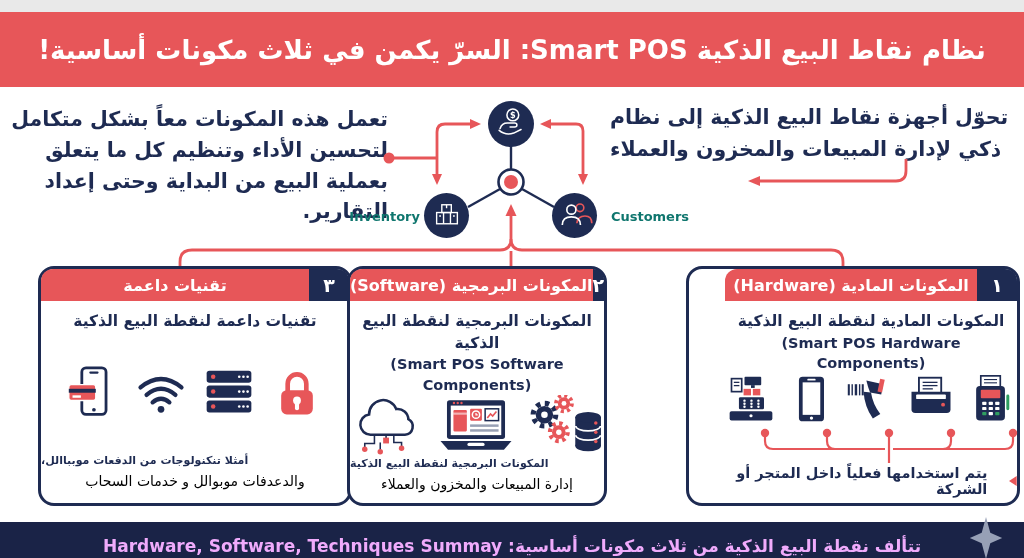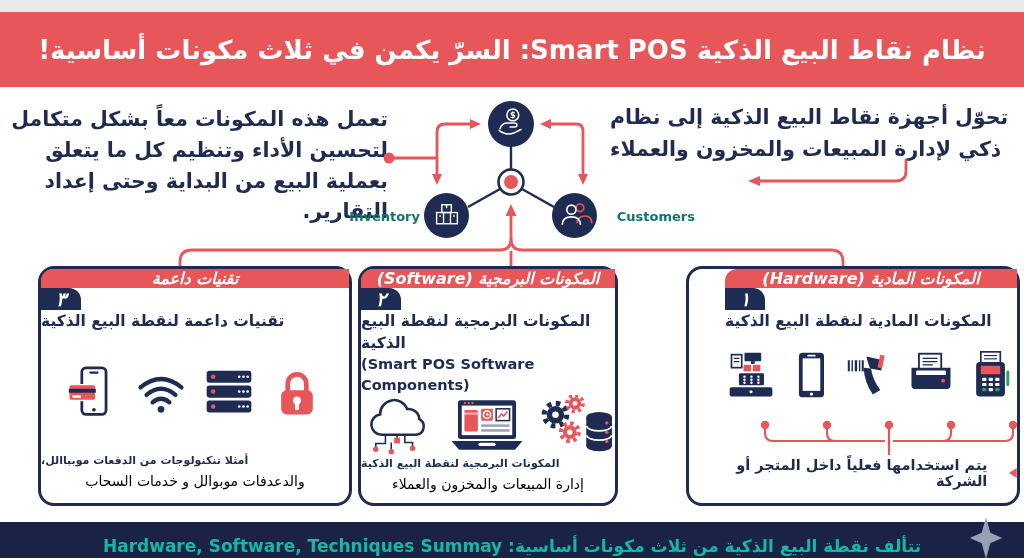--- a/index.html
+++ b/index.html
@@ -14,47 +14,47 @@
                font-weight:bold;font-size:20.5px;line-height:1.55;}
   .intro-left{position:absolute;top:92px;left:8px;width:380px;direction:rtl;text-align:right;
               font-weight:bold;font-size:20.5px;line-height:1.5;}
   
   .circ{position:absolute;border-radius:50%;background:#1E2B52;display:flex;align-items:center;justify-content:center;z-index:2;}
   .circ.top{left:488px;top:89px;width:46px;height:46px;}
   .circ.inv{left:424px;top:181px;width:45px;height:45px;}
   .circ.cus{left:552px;top:181px;width:45px;height:45px;}
   .diag-label{position:absolute;font-weight:bold;font-size:13px;color:#0f766e;z-index:2;}
   .diag-label.inv{left:340px;top:197px;width:80px;text-align:right;}
-  .diag-label.cus{left:605px;top:197px;width:90px;text-align:right;}
+  .diag-label.cus{left:605px;top:197px;width:90px;text-align:center;}
   .overlay{position:absolute;left:0;top:0;z-index:1;pointer-events:none;}
   
   .card{position:absolute;top:254px;height:240px;background:#fff;border:3px solid #1E2B52;
         border-radius:16px;box-sizing:border-box;z-index:2;display:flex;flex-direction:column;}
   .card.techniques{left:38px;width:314px;}
-  .card.software{left:358px;width:260px;}
+  .card.software{left:347px;width:260px;}
   .card.hardware{left:686px;width:334px;padding-left:36px;}
-  .card-header{height:32px;display:flex;flex-direction:column;flex:0 0 auto;font-style:italic;}
+  .card-header{height:32px;display:flex;flex-direction:row;flex:0 0 auto;}
   .card-header .bar{flex:1;background:#E75659;border-top-left-radius:12px;display:flex;align-items:center;justify-content:center;}
   .card-header .bar span{color:#fff;font-weight:bold;font-size:16px;direction:rtl;white-space:nowrap;}
   .card-header .num{width:40px;background:#1E2B52;border-top-right-radius:12px;display:flex;align-items:center;justify-content:center;
                     color:#fff;font-weight:bold;font-size:19px;}
-  .card-sub{margin-top:10px;text-align:left;font-weight:bold;font-size:15.5px;line-height:1.4;direction:rtl;}
+  .card-sub{margin-top:10px;text-align:center;font-weight:bold;font-size:15.5px;line-height:1.4;direction:rtl;}
   .card-sub .en{direction:ltr;font-size:14.5px;}
   .icons-row{display:flex;align-items:center;justify-content:center;flex:1;}
   .icons-row.gap-md{gap:14px;}
   .icons-row.gap-sm{gap:8px;}
   .hw-connect{flex:0 0 auto;display:block;margin:0 auto;}
   .card-note{display:flex;direction:rtl;align-items:center;justify-content:center;gap:22px;
              font-weight:bold;font-size:14.5px;margin-bottom:14px;}
   .card-foot-bold{text-align:left;font-weight:bold;font-size:11px;direction:rtl;}
   .card-foot-text{text-align:center;font-size:14px;color:#000000;direction:rtl;margin:6px 0 14px 0;}
   
   .footbar{position:absolute;left:0;top:510px;width:1024px;height:48px;background:#1A2347;
            display:flex;align-items:center;justify-content:center;z-index:3;}
-  .footbar .t{color:#14b8a6;font-weight:bold;font-size:17px;direction:rtl;white-space:nowrap;}
+  .footbar .t{color:#f0abfc;font-weight:bold;font-size:17px;direction:rtl;white-space:nowrap;}
   .sparkle{position:absolute;right:18px;top:503px;z-index:4;}
 </style>
 </head>
 <body>
 
 <div class="stage">
 
   <div class="banner">
     <div class="t">نظام نقاط البيع الذكية Smart POS: السرّ يكمن في ثلاث مكونات أساسية!</div>
   </div>
@@ -257,20 +257,21 @@
 
   <div class="card hardware">
     <div class="card-header">
       <div class="bar">
           <span>المكونات المادية (Hardware)</span>
         </div>
       <div class="num">١</div>
     </div>
     <div class="card-sub">
       <div>المكونات المادية لنقطة البيع الذكية</div>
+      <div class="en">(Smart POS Hardware Components)</div>
     </div>
     <div class="icons-row gap-sm">
       <svg width="54" height="54" viewBox="0 0 56 56">
         <rect x="7" y="5" width="11" height="14" fill="#fff" stroke="#1E2B52" stroke-width="1.8"></rect>
         <line x1="9.5" y1="9" x2="15.5" y2="9" stroke="#1E2B52" stroke-width="1.4"></line>
         <line x1="9.5" y1="12.5" x2="15.5" y2="12.5" stroke="#1E2B52" stroke-width="1.4"></line>
         <rect x="21" y="3" width="18" height="9" rx="1" fill="#1E2B52"></rect>
         <rect x="28" y="12" width="4" height="3" fill="#1E2B52"></rect>
         <rect x="20" y="16" width="8" height="7" fill="#E75659"></rect>
         <rect x="30" y="16" width="8" height="7" fill="#E75659"></rect>

